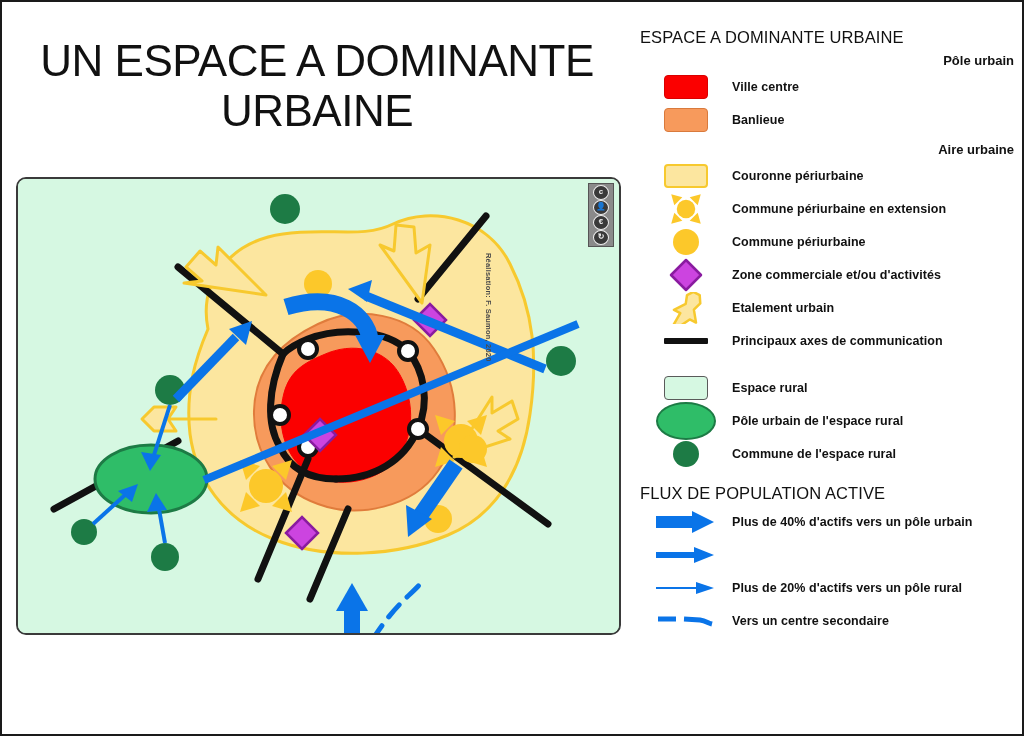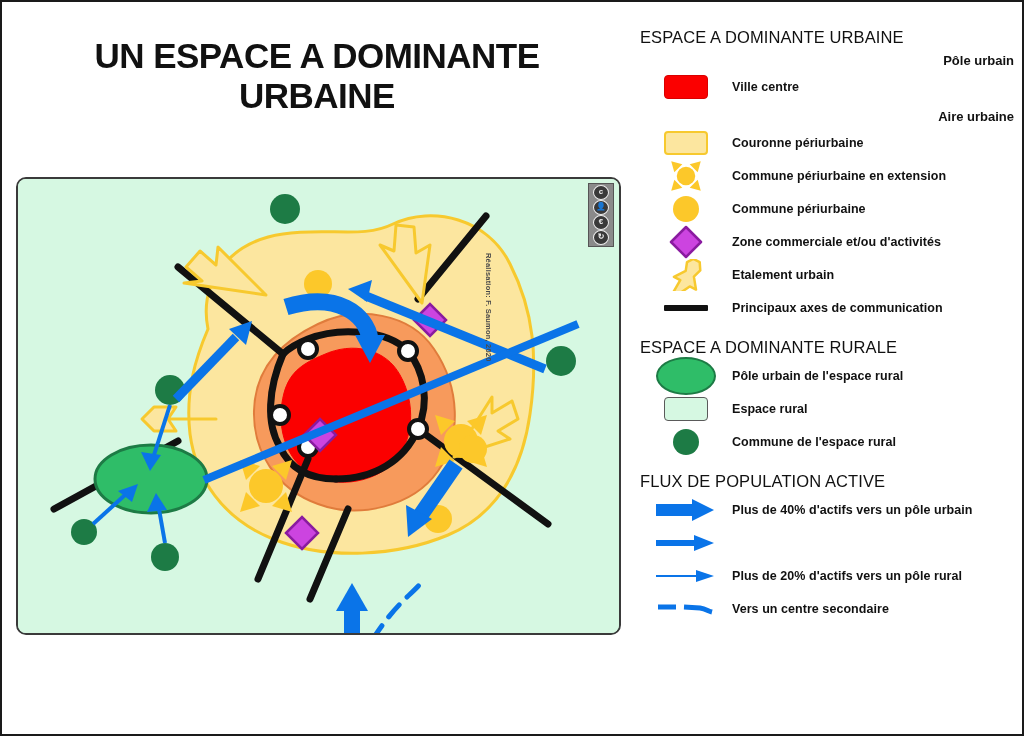--- a/index.html
+++ b/index.html
@@ -21,22 +21,22 @@
   
   #left{
     position:relative;
     width:630px;height:100%;
     flex:0 0 630px;
   }
   #map-title{
     position:absolute;
     left:10px;top:34px;width:610px;
     text-align:center;
-    font-size:35px;
-    font-weight:bold;
+    font-size:44px;
+    font-weight:normal;
     line-height:1.13;
     letter-spacing:-0.5px;
     color:#111111;
   }
   #map-frame{
     position:absolute;
     left:14px;top:175px;
     width:605px;height:458px;
     border:2px solid #3a3a3a;
     border-radius:10px;
@@ -303,20 +303,26 @@
 
     <div class="sub-title">Pôle urbain</div>
 
     <div class="lrow">
       <div class="lkey">
           <div class="sw sw-red"></div>
         </div>
       <div class="llab">Ville centre</div>
     </div>
 
+    <div class="lrow">
+      <div class="lkey">
+          <div class="sw sw-orange"></div>
+        </div>
+      <div class="llab">Banlieue</div>
+    </div>
 
     <div class="sub-title">Aire urbaine</div>
 
     <div class="lrow">
       <div class="lkey">
           <div class="sw sw-yellow"></div>
         </div>
       <div class="llab">Couronne périurbaine</div>
     </div>
 
@@ -362,34 +368,33 @@
 
     <div class="lrow">
       <div class="lkey">
           <div class="blackline"></div>
         </div>
       <div class="llab">Principaux axes de communication</div>
     </div>
 
     <div class="sec-gap"></div>
 
-    <div class="sec-title">ESPACE A DOMINANTE RURALE</div>
+
+    <div class="lrow">
+      <div class="lkey">
+          <div class="sw sw-green"></div>
+        </div>
+      <div class="llab">Espace rural</div>
+    </div>
 
     <div class="lrow">
       <div class="lkey">
           <div class="ellipse-green"></div>
         </div>
       <div class="llab">Pôle urbain de l'espace rural</div>
-    </div>
-
-    <div class="lrow">
-      <div class="lkey">
-          <div class="sw sw-green"></div>
-        </div>
-      <div class="llab">Espace rural</div>
     </div>
 
     <div class="lrow">
       <div class="lkey">
           <div class="dot-dkgreen"></div>
         </div>
       <div class="llab">Commune de l'espace rural</div>
     </div>
 
     <div class="sec-gap"></div>

